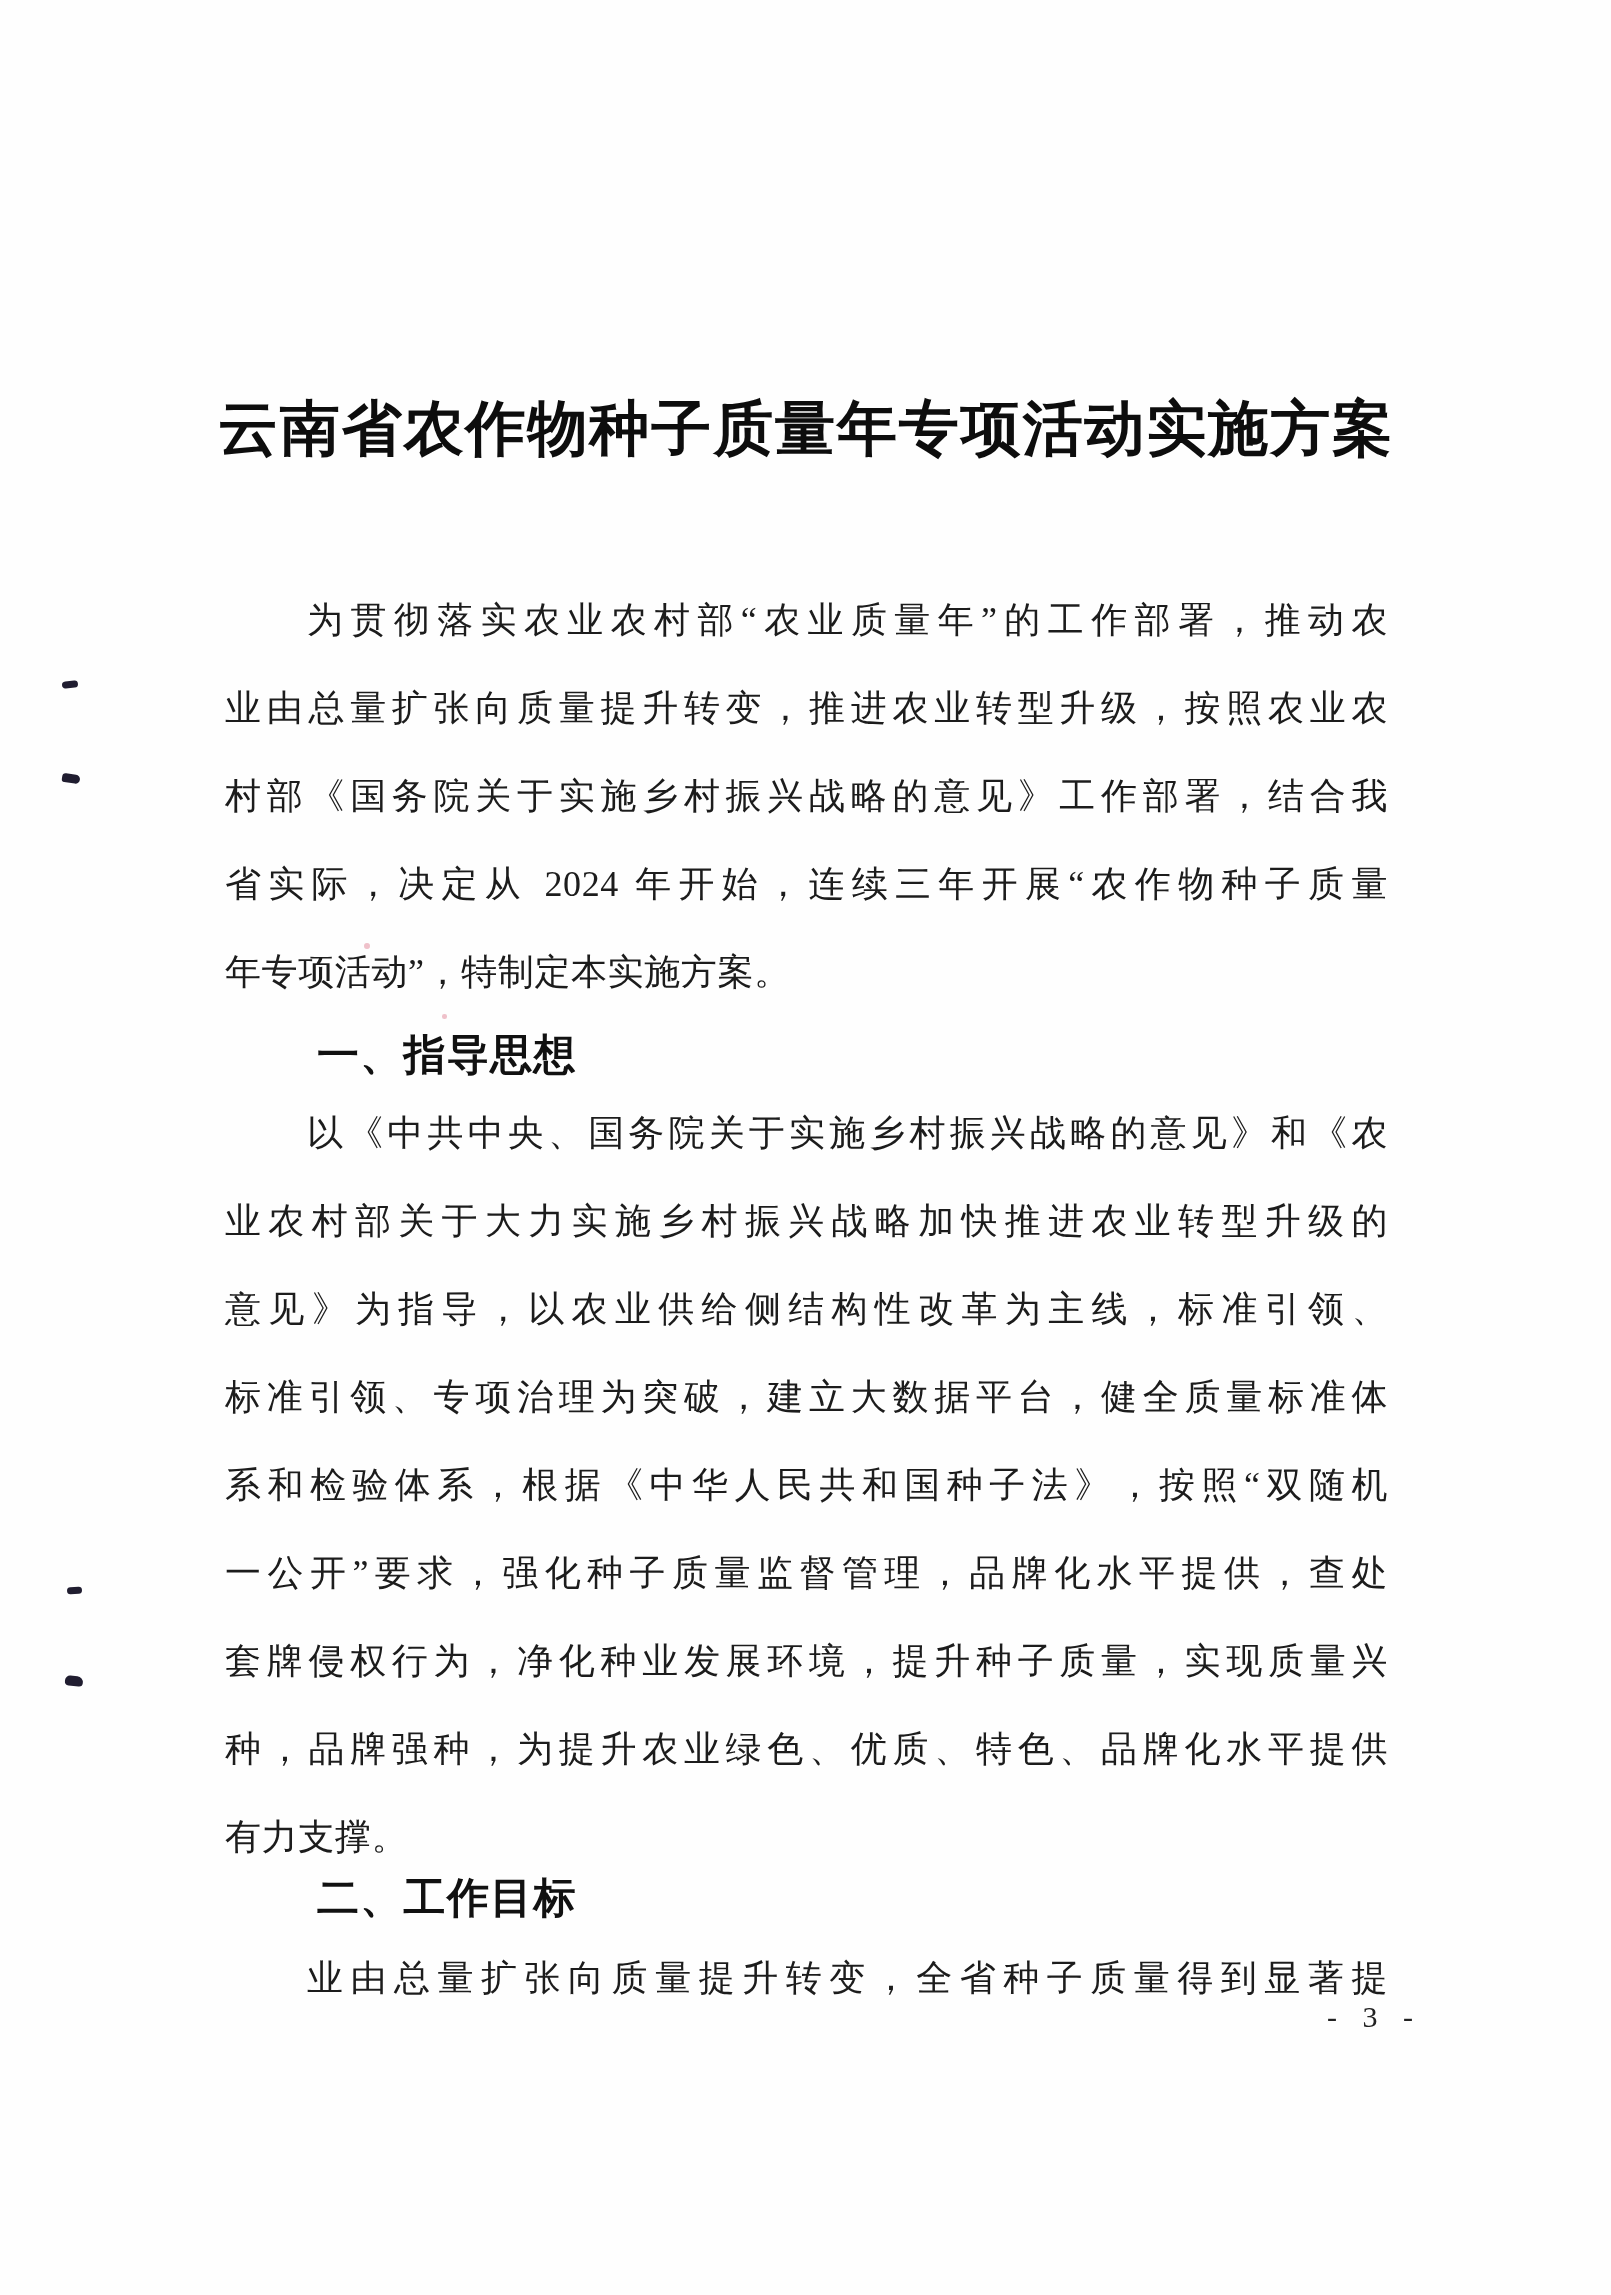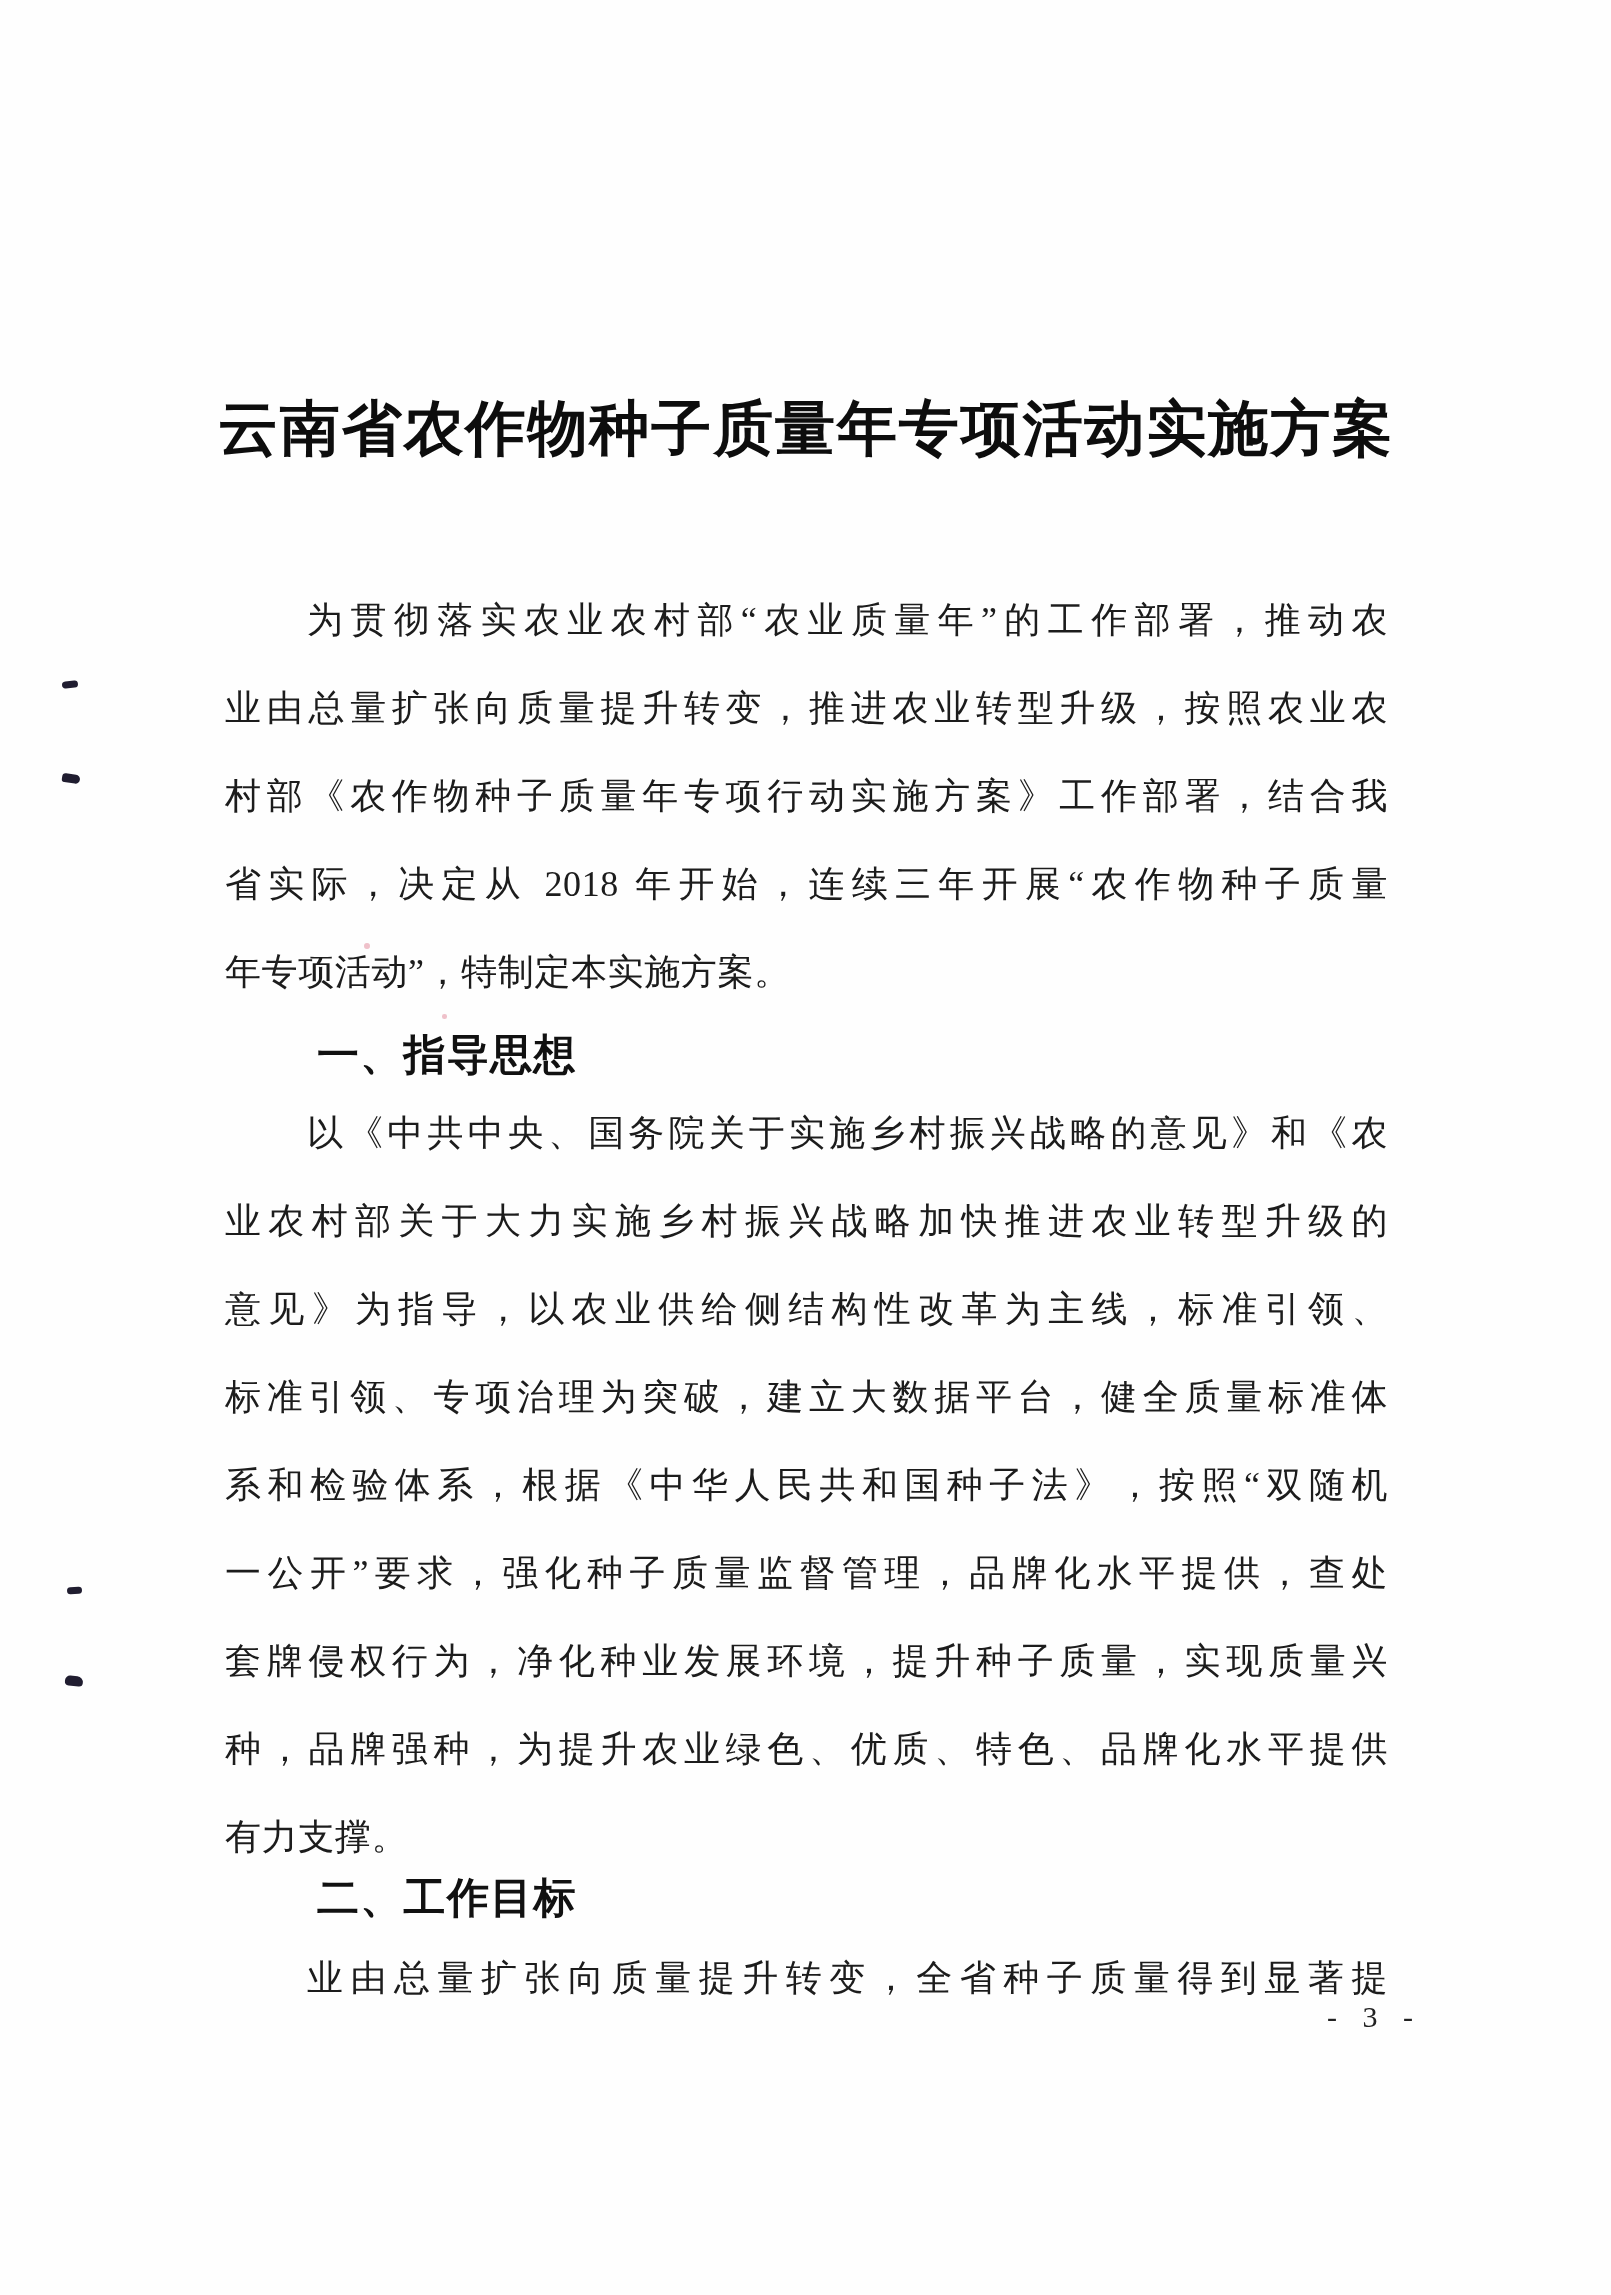--- a/index.html
+++ b/index.html
@@ -116,22 +116,22 @@
   <div class="ink-mark mark-3"></div>
   <div class="ink-mark mark-4"></div>
   <div class="speck speck-1"></div>
   <div class="speck speck-2"></div>
 
   <h1 class="doc-title">云南省农作物种子质量年专项活动实施方案</h1>
 
   <div class="body-block" style="top: 576px;">
     <div class="body-line indent">为贯彻落实农业农村部“农业质量年”的工作部署，推动农</div>
     <div class="body-line">业由总量扩张向质量提升转变，推进农业转型升级，按照农业农</div>
-    <div class="body-line">村部《农作物种子质量年专项行动实施方案》工作部署，结合我</div>
-    <div class="body-line">省实际，决定从 2018 年开始，连续三年开展“农作物种子质量</div>
+    <div class="body-line">村部《国务院关于实施乡村振兴战略的意见》工作部署，结合我</div>
+    <div class="body-line">省实际，决定从 2024 年开始，连续三年开展“农作物种子质量</div>
     <div class="body-line no-stretch">年专项活动”，特制定本实施方案。</div>
   </div>
 
   <div class="section-heading" style="top: 1019px;">一、指导思想</div>
 
   <div class="body-block" style="top: 1089px;">
     <div class="body-line indent">以《中共中央、国务院关于实施乡村振兴战略的意见》和《农</div>
     <div class="body-line">业农村部关于大力实施乡村振兴战略加快推进农业转型升级的</div>
     <div class="body-line">意见》为指导，以农业供给侧结构性改革为主线，标准引领、</div>
     <div class="body-line">标准引领、专项治理为突破，建立大数据平台，健全质量标准体</div>

